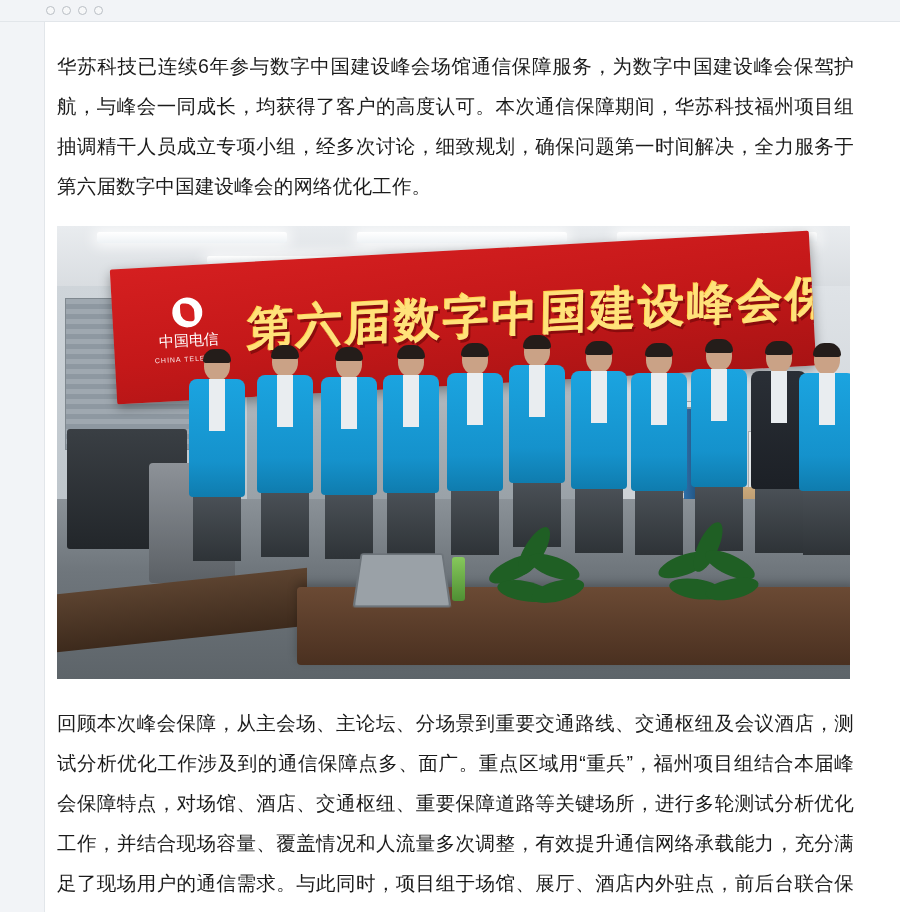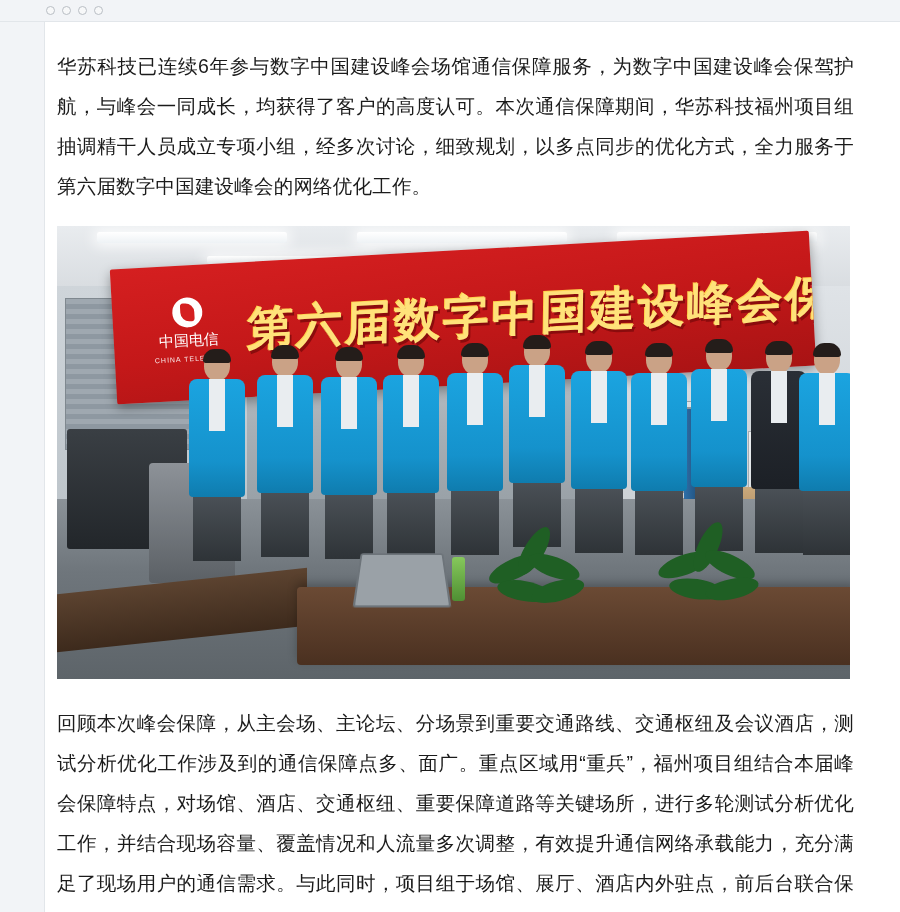--- a/index.html
+++ b/index.html
@@ -326,21 +326,21 @@
       <span class="chrome-dot"></span>
       <span class="chrome-dot"></span>
       <span class="chrome-dot"></span>
     </div>
   </div>
 
   <div class="left-rail"></div>
 
   <div class="content">
 
-    <p class="article-para">华苏科技已连续6年参与数字中国建设峰会场馆通信保障服务，为数字中国建设峰会保驾护航，与峰会一同成长，均获得了客户的高度认可。本次通信保障期间，华苏科技福州项目组抽调精干人员成立专项小组，经多次讨论，细致规划，以多点同步的优化方式，全力服务于第六届数字中国建设峰会的网络优化工作。</p>
+    <p class="article-para">华苏科技已连续6年参与数字中国建设峰会场馆通信保障服务，为数字中国建设峰会保驾护航，与峰会一同成长，均获得了客户的高度认可。本次通信保障期间，华苏科技福州项目组抽调精干人员成立专项小组，经多次讨论，细致规划，确保问题第一时间解决，全力服务于第六届数字中国建设峰会的网络优化工作。</p>
 
     <div class="figure">
       <div class="photo">
         <div class="ceiling">
           <div class="ceiling-light" style="left:40px;width:190px;"></div>
           <div class="ceiling-light" style="left:300px;width:210px;"></div>
           <div class="ceiling-light" style="left:560px;width:200px;"></div>
           <div class="ceiling-light" style="left:150px;top:30px;width:170px;height:8px;"></div>
           <div class="ceiling-light" style="left:430px;top:30px;width:200px;height:8px;"></div>
         </div>

